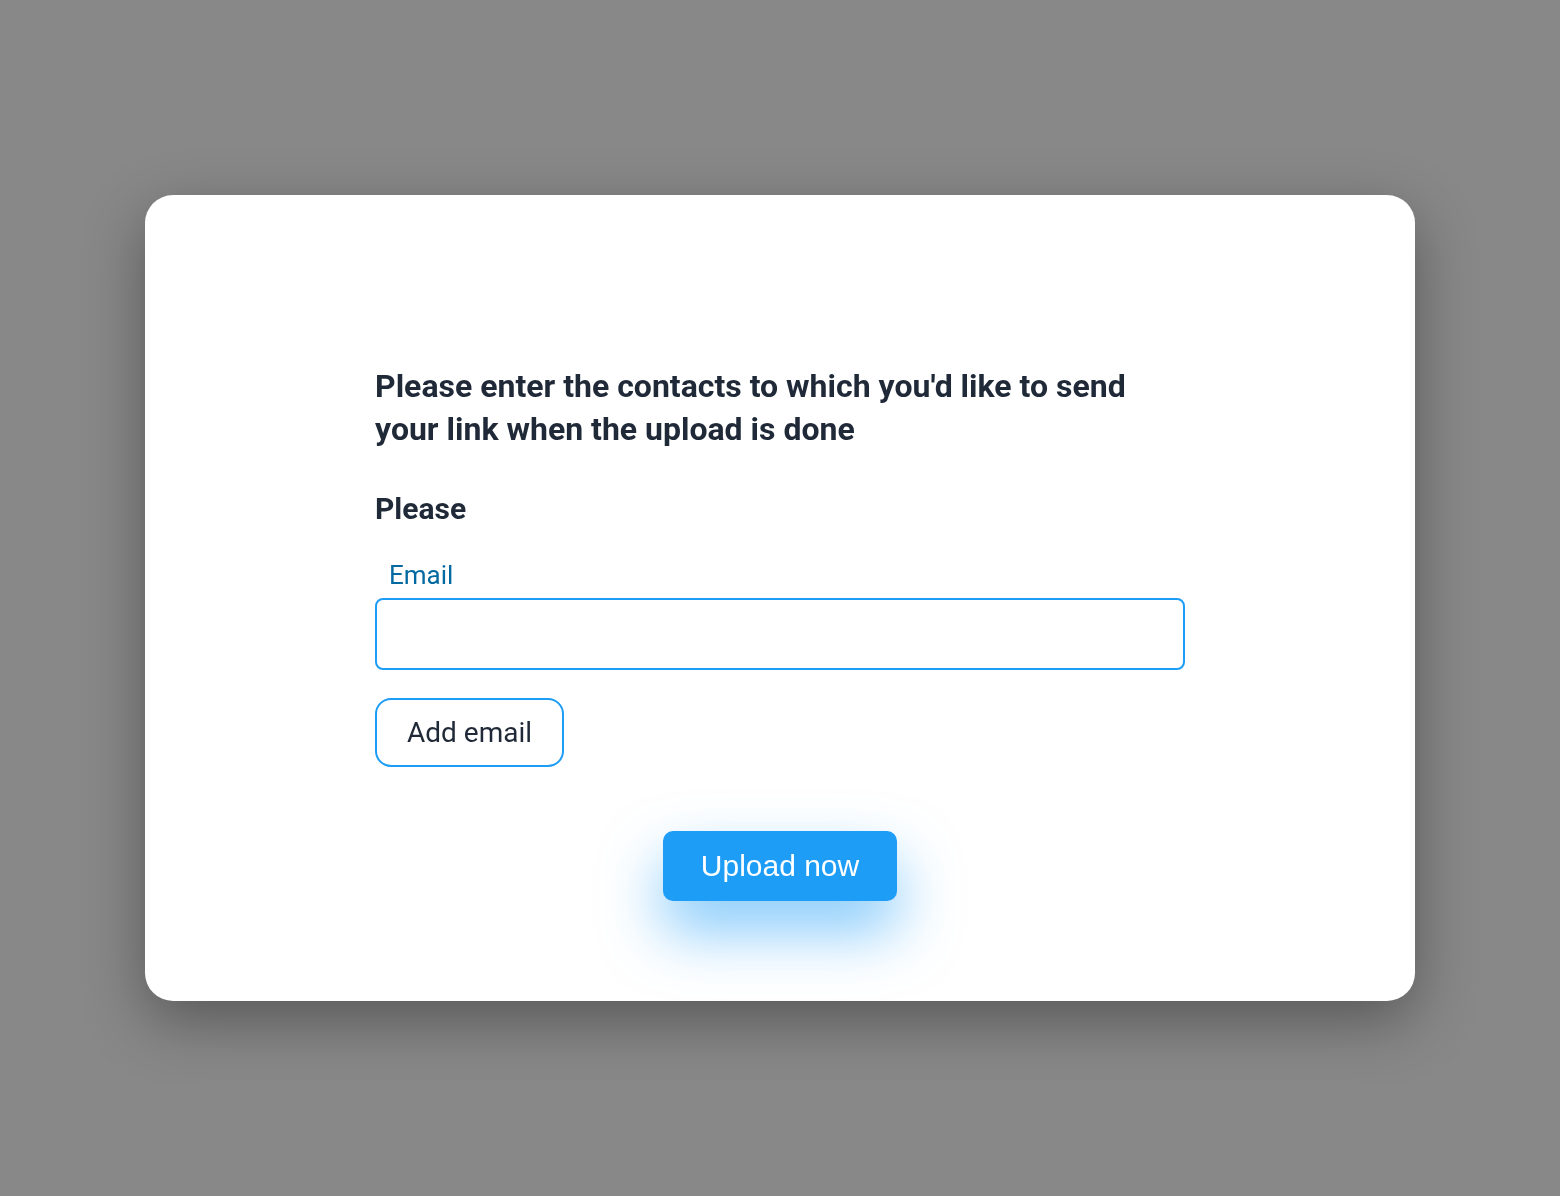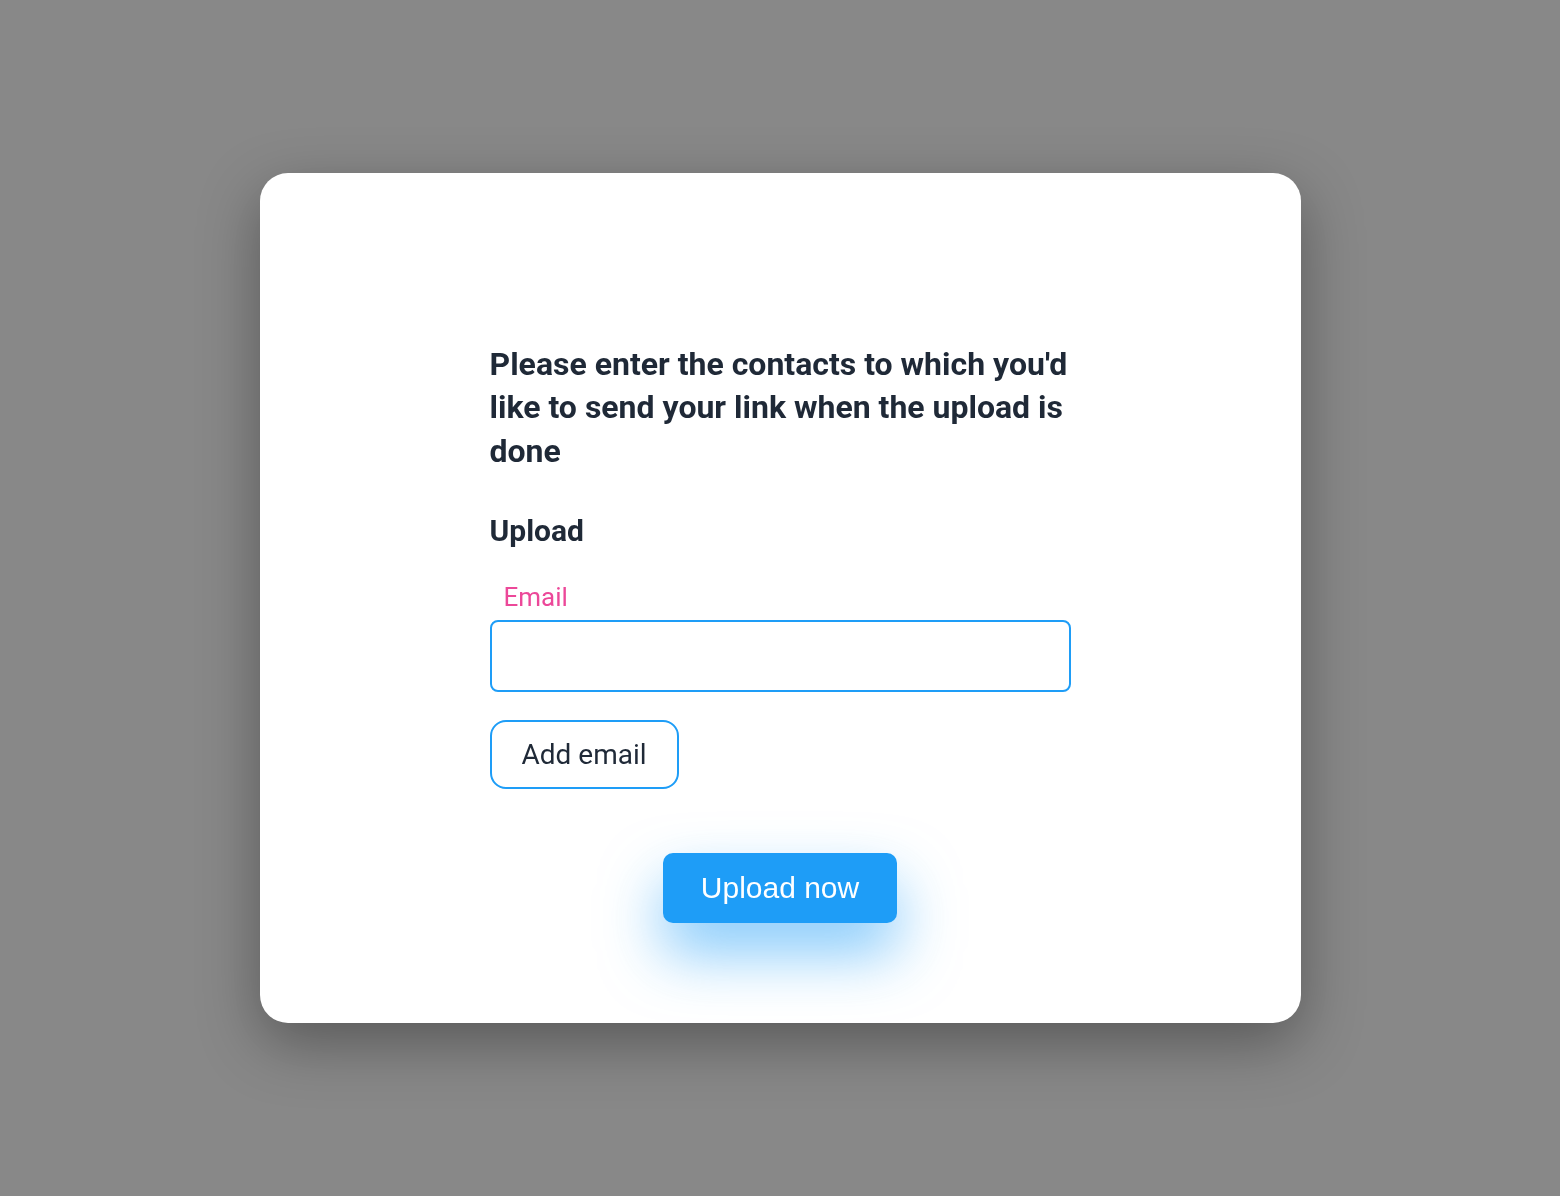--- a/index.html
+++ b/index.html
@@ -15,21 +15,21 @@
       height: 1196px;
       display: flex;
       align-items: center;
       justify-content: center;
       padding: 40px;
     }
 
     .modal {
       background-color: #ffffff;
       border-radius: 28px;
-      width: 1041px;
+      width: 1270px;
       padding: 170px 230px 100px 230px;
       box-shadow: 0 20px 60px rgba(0,0,0,0.35);
     }
 
     .modal-title {
       font-size: 32px;
       font-weight: 700;
       color: #1f2937;
       line-height: 1.35;
       margin-bottom: 40px;
@@ -50,21 +50,21 @@
 
     .email-list li {
       font-size: 28px;
       color: #1f2937;
       line-height: 1.4;
     }
 
     .field-label {
       display: block;
       font-size: 26px;
-      color: #ec4899;
+      color: #0369a1;
       margin-bottom: 8px;
       padding-left: 14px;
     }
 
     .email-input {
       width: 100%;
       height: 72px;
       border: 2px solid #1e9df7;
       border-radius: 8px;
       font-size: 26px;
@@ -102,21 +102,21 @@
       font-family: Liberation Sans, sans-serif;
       box-shadow: 0 30px 60px rgba(30,157,247,0.55);
     }
   </style>
 </head>
 <body>
 
 <div class="modal">
   <h2 class="modal-title">Please enter the contacts to which you'd like to send your link when the upload is done</h2>
 
-  <h3 class="section-heading">Upload</h3>
+  <h3 class="section-heading">Please</h3>
 
 
   <label class="field-label">Email</label>
 
   <input type="text" class="email-input" value="" style="">
 
   <button class="add-email-btn">Add email</button>
 
   <div class="upload-row">
     <button class="upload-btn">Upload now</button>

